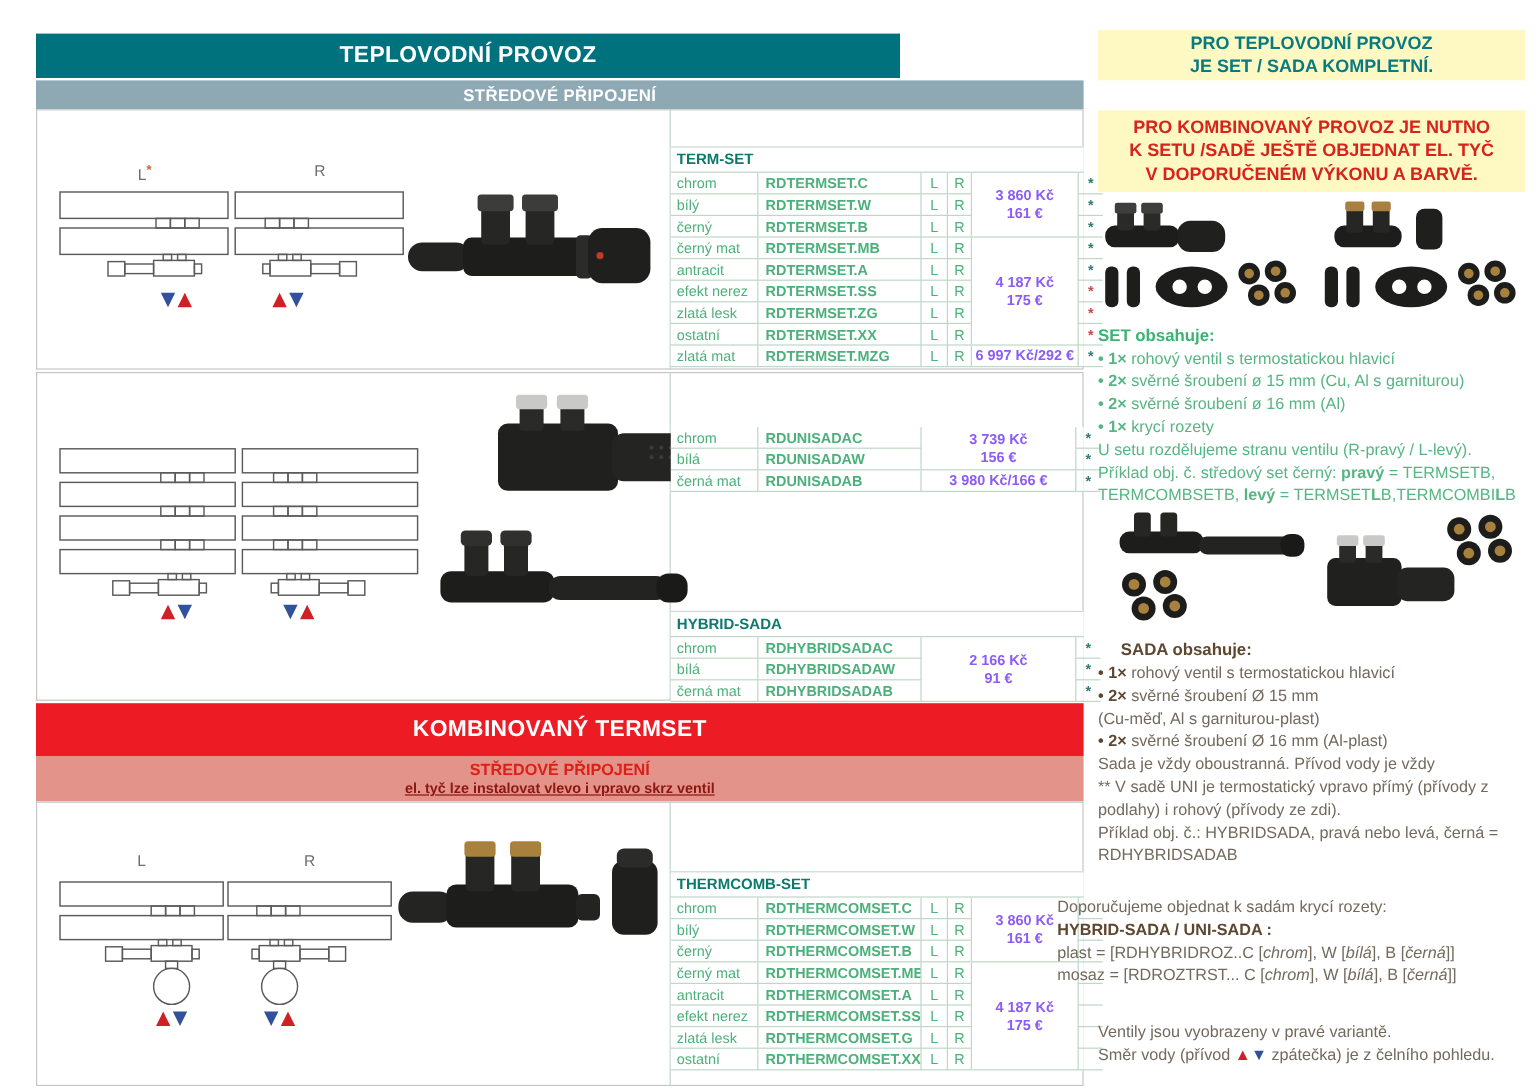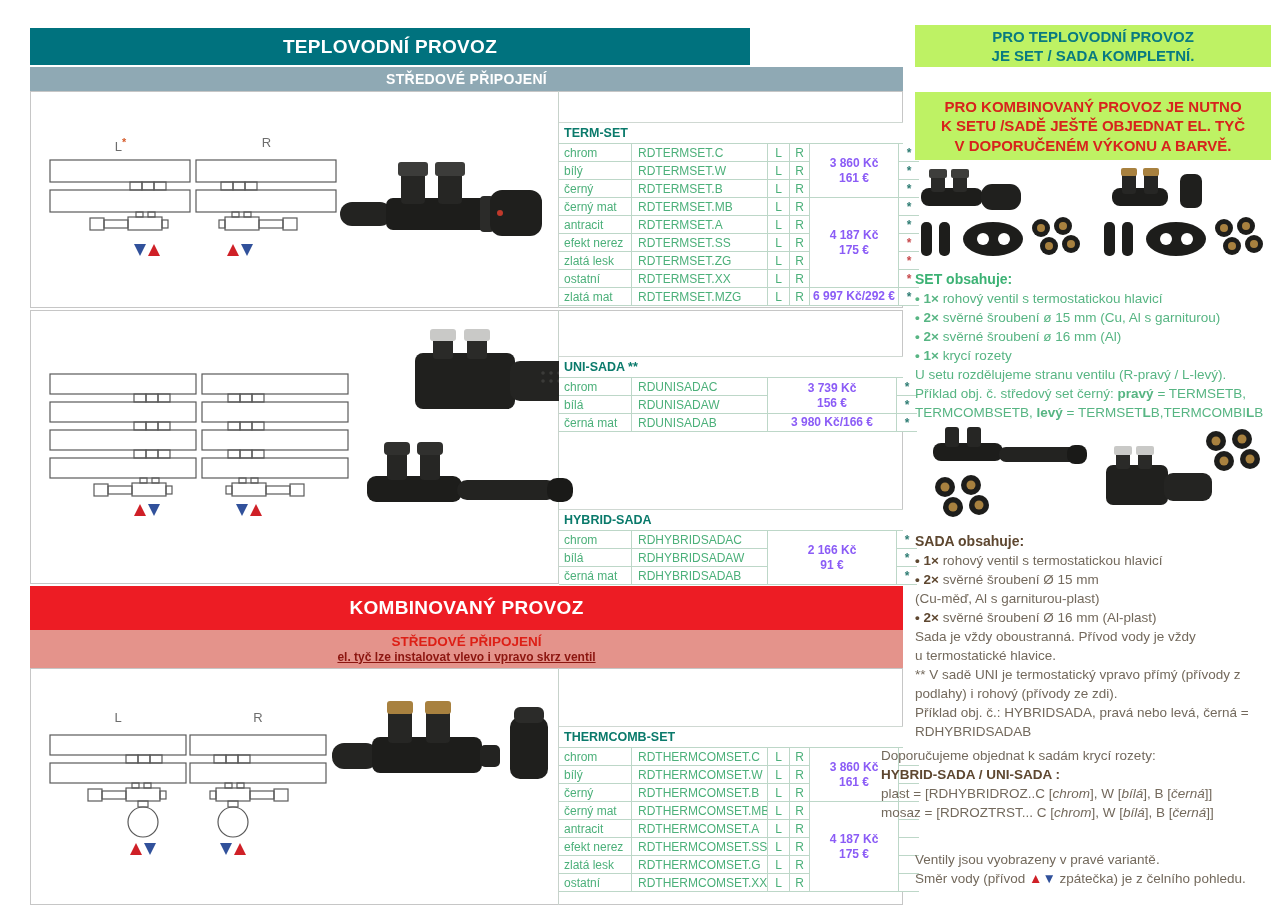--- a/index.html
+++ b/index.html
@@ -18,43 +18,43 @@
   .vdiv{width:1px;background:#c7d2cb;}
   
   .tbl{font-size:12px;background:#fff;}
   .tbl-title{height:20px;line-height:20px;font-weight:bold;font-size:12.5px;color:#0a7a6b;padding-left:5px;
     border-top:1px solid #cfd8d2;border-bottom:1px solid #bdd7c8;}
   .tbl table{border-collapse:collapse;width:100%;table-layout:fixed;}
   .tbl td{border-bottom:1px solid #bdd7c8;border-right:1px solid #bdd7c8;height:17px;padding:0;
     color:#4cb07a;white-space:nowrap;overflow:hidden;}
   .tbl td:last-child{border-right:none;}
   .tbl td.c-label{padding-left:5px;}
-  .tbl td.c-code{padding-left:6px;}
+  .tbl td.c-code{padding-left:6px;font-weight:bold;}
   .tbl td.c-lr{text-align:center;}
   .tbl td.c-price{text-align:center;color:#8b5cf6;font-weight:bold;line-height:1.2;}
   .tbl td.c-star{text-align:center;color:#2f7d74;font-weight:bold;}
   .tbl td.c-star.star-red{color:#c84b4e;}
   .tbl-lr td.c-label{width:67px;} .tbl-lr td.c-code{width:129px;}
   .tbl-lr td.c-l{width:21px;} .tbl-lr td.c-r{width:19px;}
   .tbl-lr td.c-price{width:88px;} .tbl-lr td.c-star{width:20px;}
   .tbl-nolr td.c-label{width:67px;} .tbl-nolr td.c-code{width:129px;margin-left:23px;}
   .tbl-nolr td.c-price{width:128px;margin-top:38px;} .tbl-nolr td.c-star{width:20px;}
   
   .diag{text-align:center;}
   .diag .dlabel{font-size:13px;color:#6d6d6d;height:15px;line-height:15px;margin-bottom:8px;}
   .diag .dlabel sup{color:#d65b2a;font-weight:bold;}
   
-  .ybox{background:#bef264;display:flex;flex-direction:column;align-items:center;justify-content:center;
+  .ybox{background:#fef9c3;display:flex;flex-direction:column;align-items:center;justify-content:center;
     text-align:center;font-weight:bold;font-size:15px;line-height:1.3;}
   .ybox-teal{color:#087a80;}
   .ybox-red{color:#d7231c;}
   .green-block{color:#57b583;font-size:13.5px;line-height:19px;}
   .green-block .hd{color:#3cb274;font-weight:bold;font-size:14px;}
   .brown-block{color:#73695c;font-size:13.5px;line-height:19px;}
-  .brown-block .hd{color:#5e4730;font-weight:bold;font-size:14px;}
+  .brown-block .hd{color:#5e4730;font-weight:bold;font-size:14px;margin-left:19px;}
   .brown-block .seg-b{color:#5e4730;}
   .seg-b{font-weight:bold;}
   .seg-i{font-style:italic;}
   .seg-red{color:#cf2027;}
   .seg-blue{color:#31519b;}
 </style>
 </head>
 <body>
 
 <div class="abs bar bar-teal" style="left:30px;top:28px;width:720px;height:37px;align-items:center;">
@@ -280,21 +280,20 @@
   <rect x="5" y="38" width="95" height="26" rx="9" fill="#1d1d1b"></rect>
   <rect x="25" y="12" width="20" height="30" rx="4" fill="#262624"></rect>
   <rect x="22" y="4" width="26" height="13" rx="4" fill="#30302e"></rect>
   <rect x="58" y="12" width="20" height="30" rx="4" fill="#262624"></rect>
   <rect x="55" y="4" width="26" height="13" rx="4" fill="#30302e"></rect>
   <rect x="95" y="42" width="100" height="20" rx="10" fill="#232321"></rect>
   <rect x="185" y="40" width="26" height="24" rx="10" fill="#1a1a18"></rect>
 </svg>
 
 <div class="abs tbl tbl-nolr" style="left:559px;top:356px;width:344px;">
-  <div class="tbl-title">UNI-SADA **</div>
   <table>
       <tbody>
         <tr>
           <td class="c-label">chrom</td>
           <td class="c-code">RDUNISADAC</td>
           <td class="c-price" rowspan="2">3 739 Kč<br>156 €</td>
           <td class="c-star">*</td>
         </tr>
         <tr>
           <td class="c-label">bílá</td>
@@ -328,21 +327,21 @@
         <tr>
           <td class="c-label">černá mat</td>
           <td class="c-code">RDHYBRIDSADAB</td>
           <td class="c-star">*</td>
         </tr>
       </tbody>
     </table>
 </div>
 
 <div class="abs bar bar-red" style="left:30px;top:586px;width:873px;height:44px;">
-  <span>KOMBINOVANÝ PROVOZ</span>
+  <span>KOMBINOVANÝ TERMSET</span>
 </div>
 <div class="abs bar bar-salmon" style="left:30px;top:630px;width:873px;height:38px;">
   <span class="salmon-t1">STŘEDOVÉ PŘIPOJENÍ</span>
   <span class="salmon-t2">el. tyč lze instalovat vlevo i vpravo skrz ventil</span>
 </div>
 
 <div class="abs sect-box" style="left:30px;top:668px;width:873px;height:237px;"></div>
 <div class="abs vdiv" style="left:558px;top:668px;height:237px;"></div>
 
 <div class="abs diag" style="left:48px;top:710px;width:140px;">
@@ -587,21 +586,20 @@
 </svg>
 
 <div class="abs brown-block" style="left:915px;top:532px;width:365px;">
   <div class="hd">SADA obsahuje:</div>
   <div>
       <div class="tl"><span class="seg-b">• 1×</span><span> rohový ventil s termostatickou hlavicí</span></div>
       <div class="tl"><span class="seg-b">• 2×</span><span> svěrné šroubení Ø 15 mm</span></div>
       <div class="tl"><span>  (Cu-měď, Al s garniturou-plast)</span></div>
       <div class="tl"><span class="seg-b">• 2×</span><span> svěrné šroubení Ø 16 mm (Al-plast)</span></div>
       <div class="tl"><span>Sada je vždy oboustranná. Přívod vody je vždy</span></div>
-      <div class="tl"><span>u termostatické hlavice.</span></div>
       <div class="tl"><span>** V sadě UNI je termostatický vpravo přímý (přívody z</span></div>
       <div class="tl"><span>podlahy) i rohový (přívody ze zdi).</span></div>
       <div class="tl"><span>Příklad obj. č.: HYBRIDSADA, pravá nebo levá, černá =</span></div>
       <div class="tl"><span>RDHYBRIDSADAB</span></div>
     </div>
 </div>
 
 <div class="abs brown-block" style="left:881px;top:746px;width:365px;">
     <div class="tl"><span>Doporučujeme objednat k sadám krycí rozety:</span></div>
     <div class="tl"><span class="seg-b">HYBRID-SADA / UNI-SADA :</span></div>

